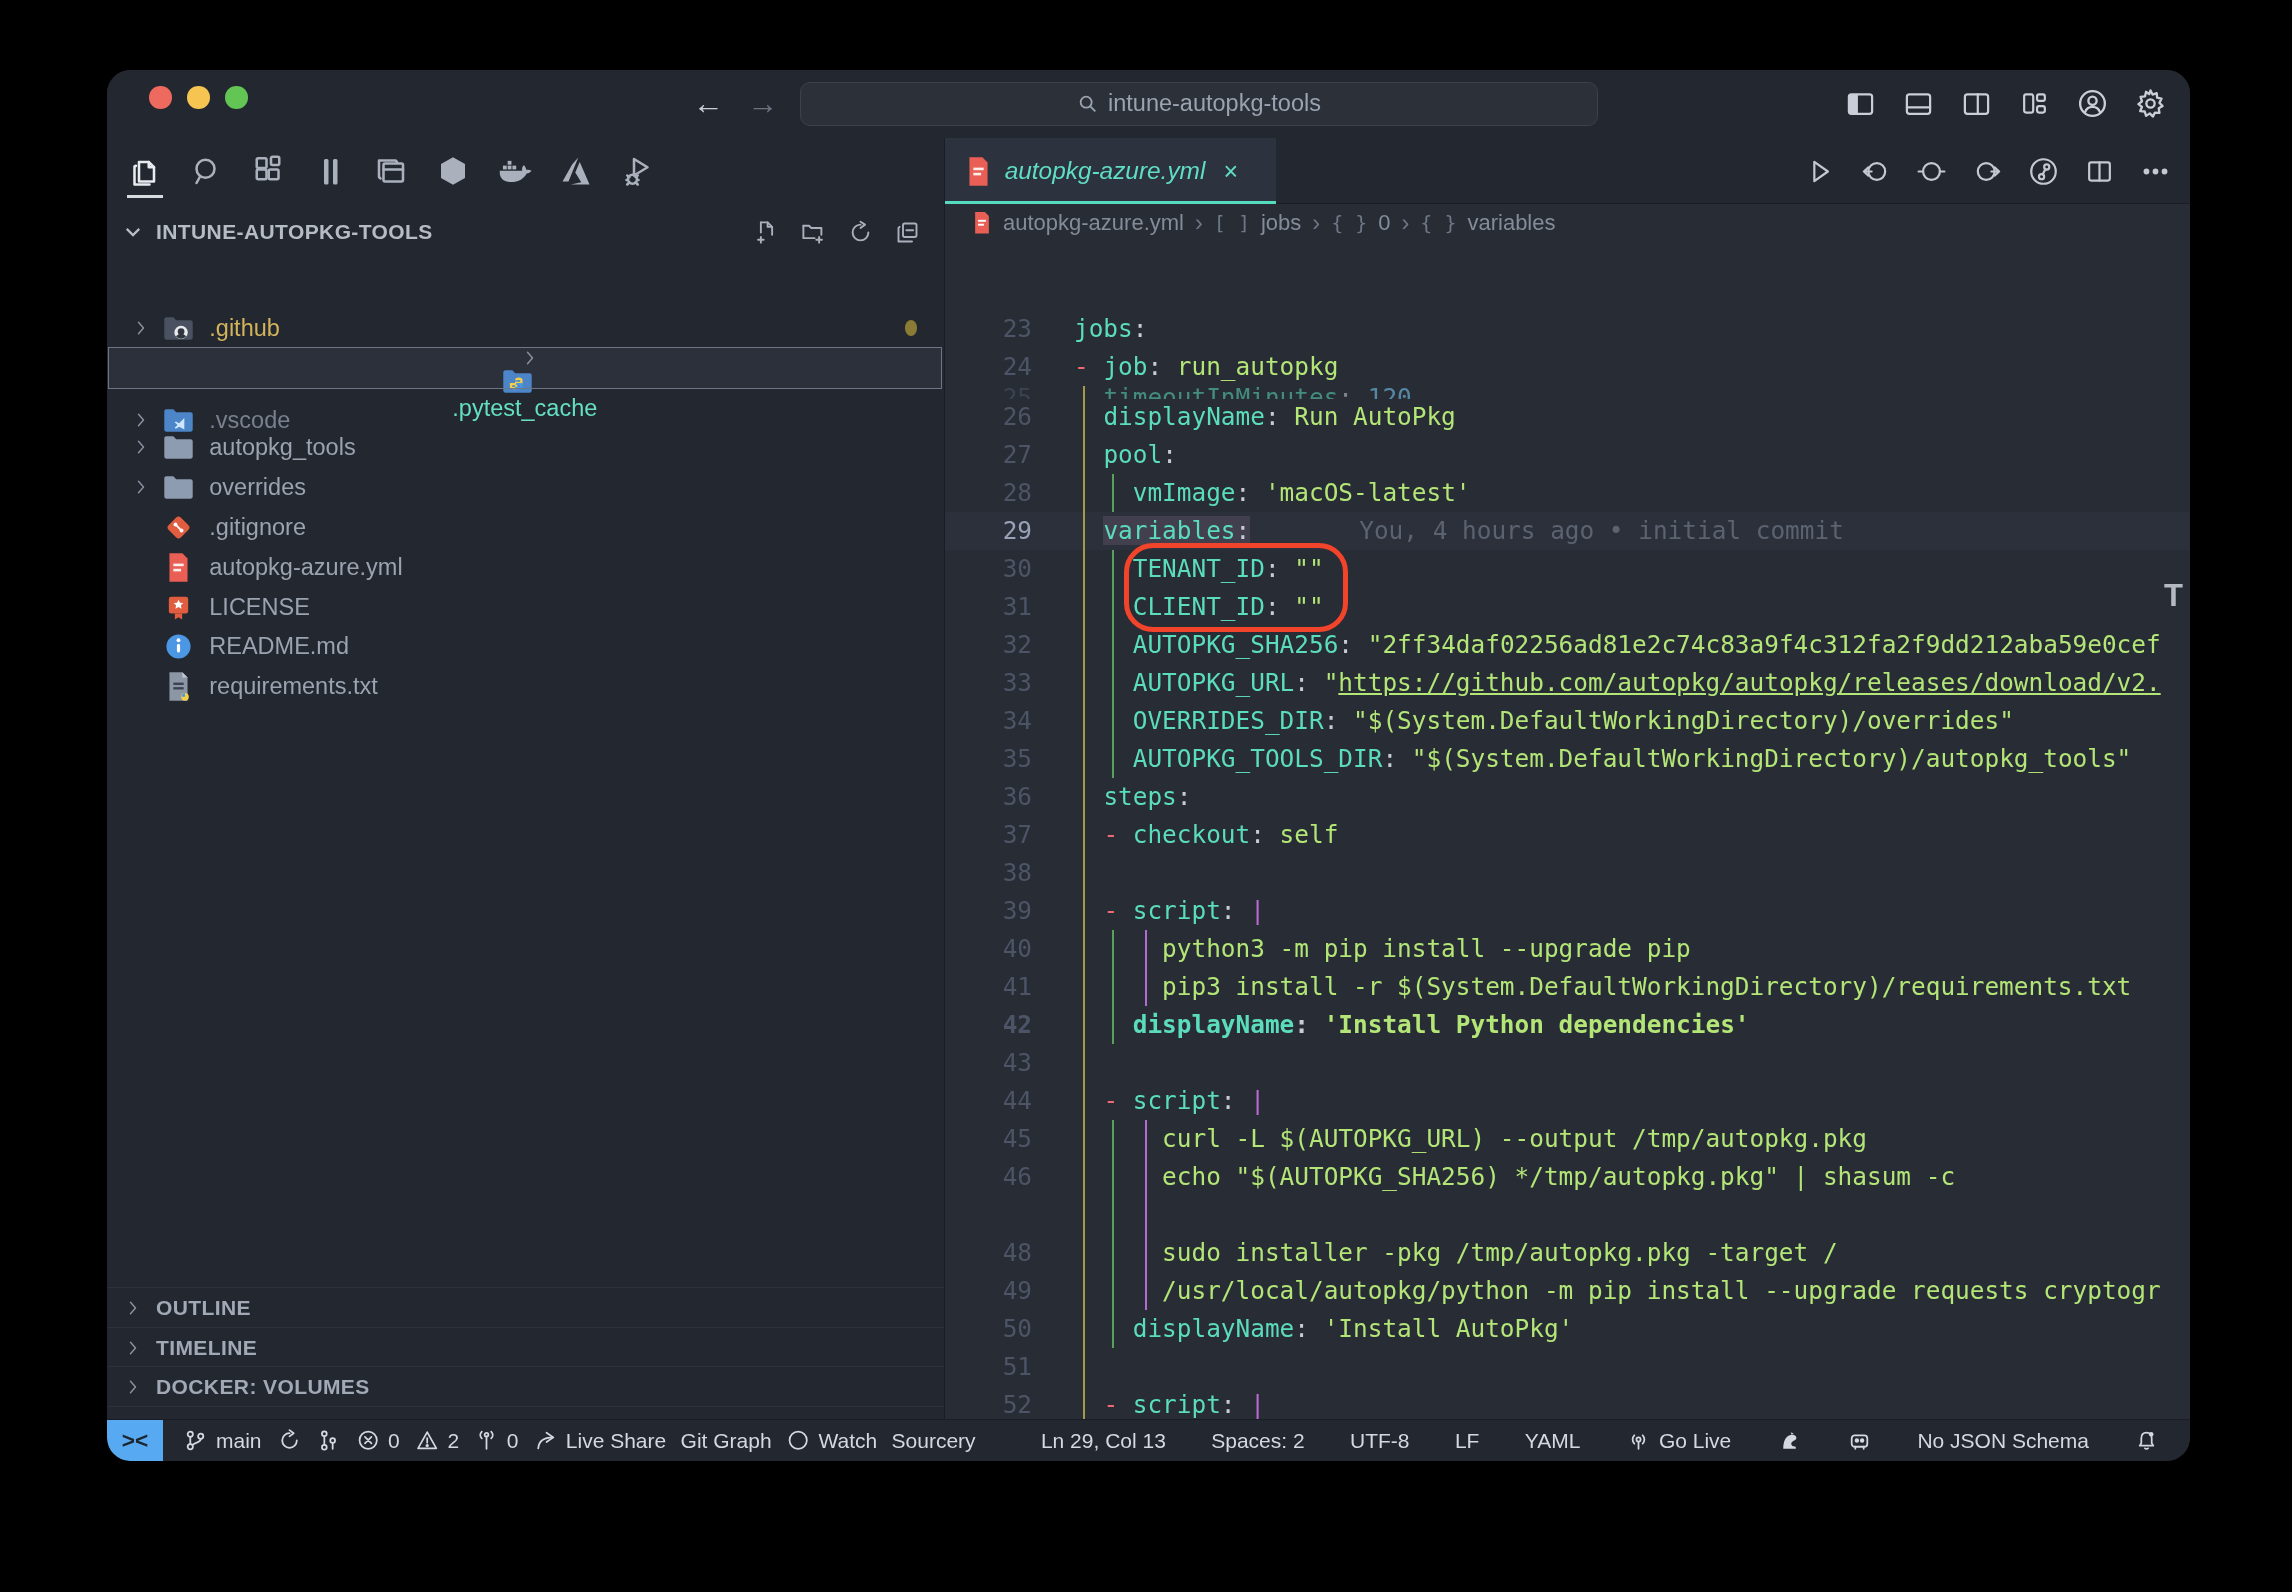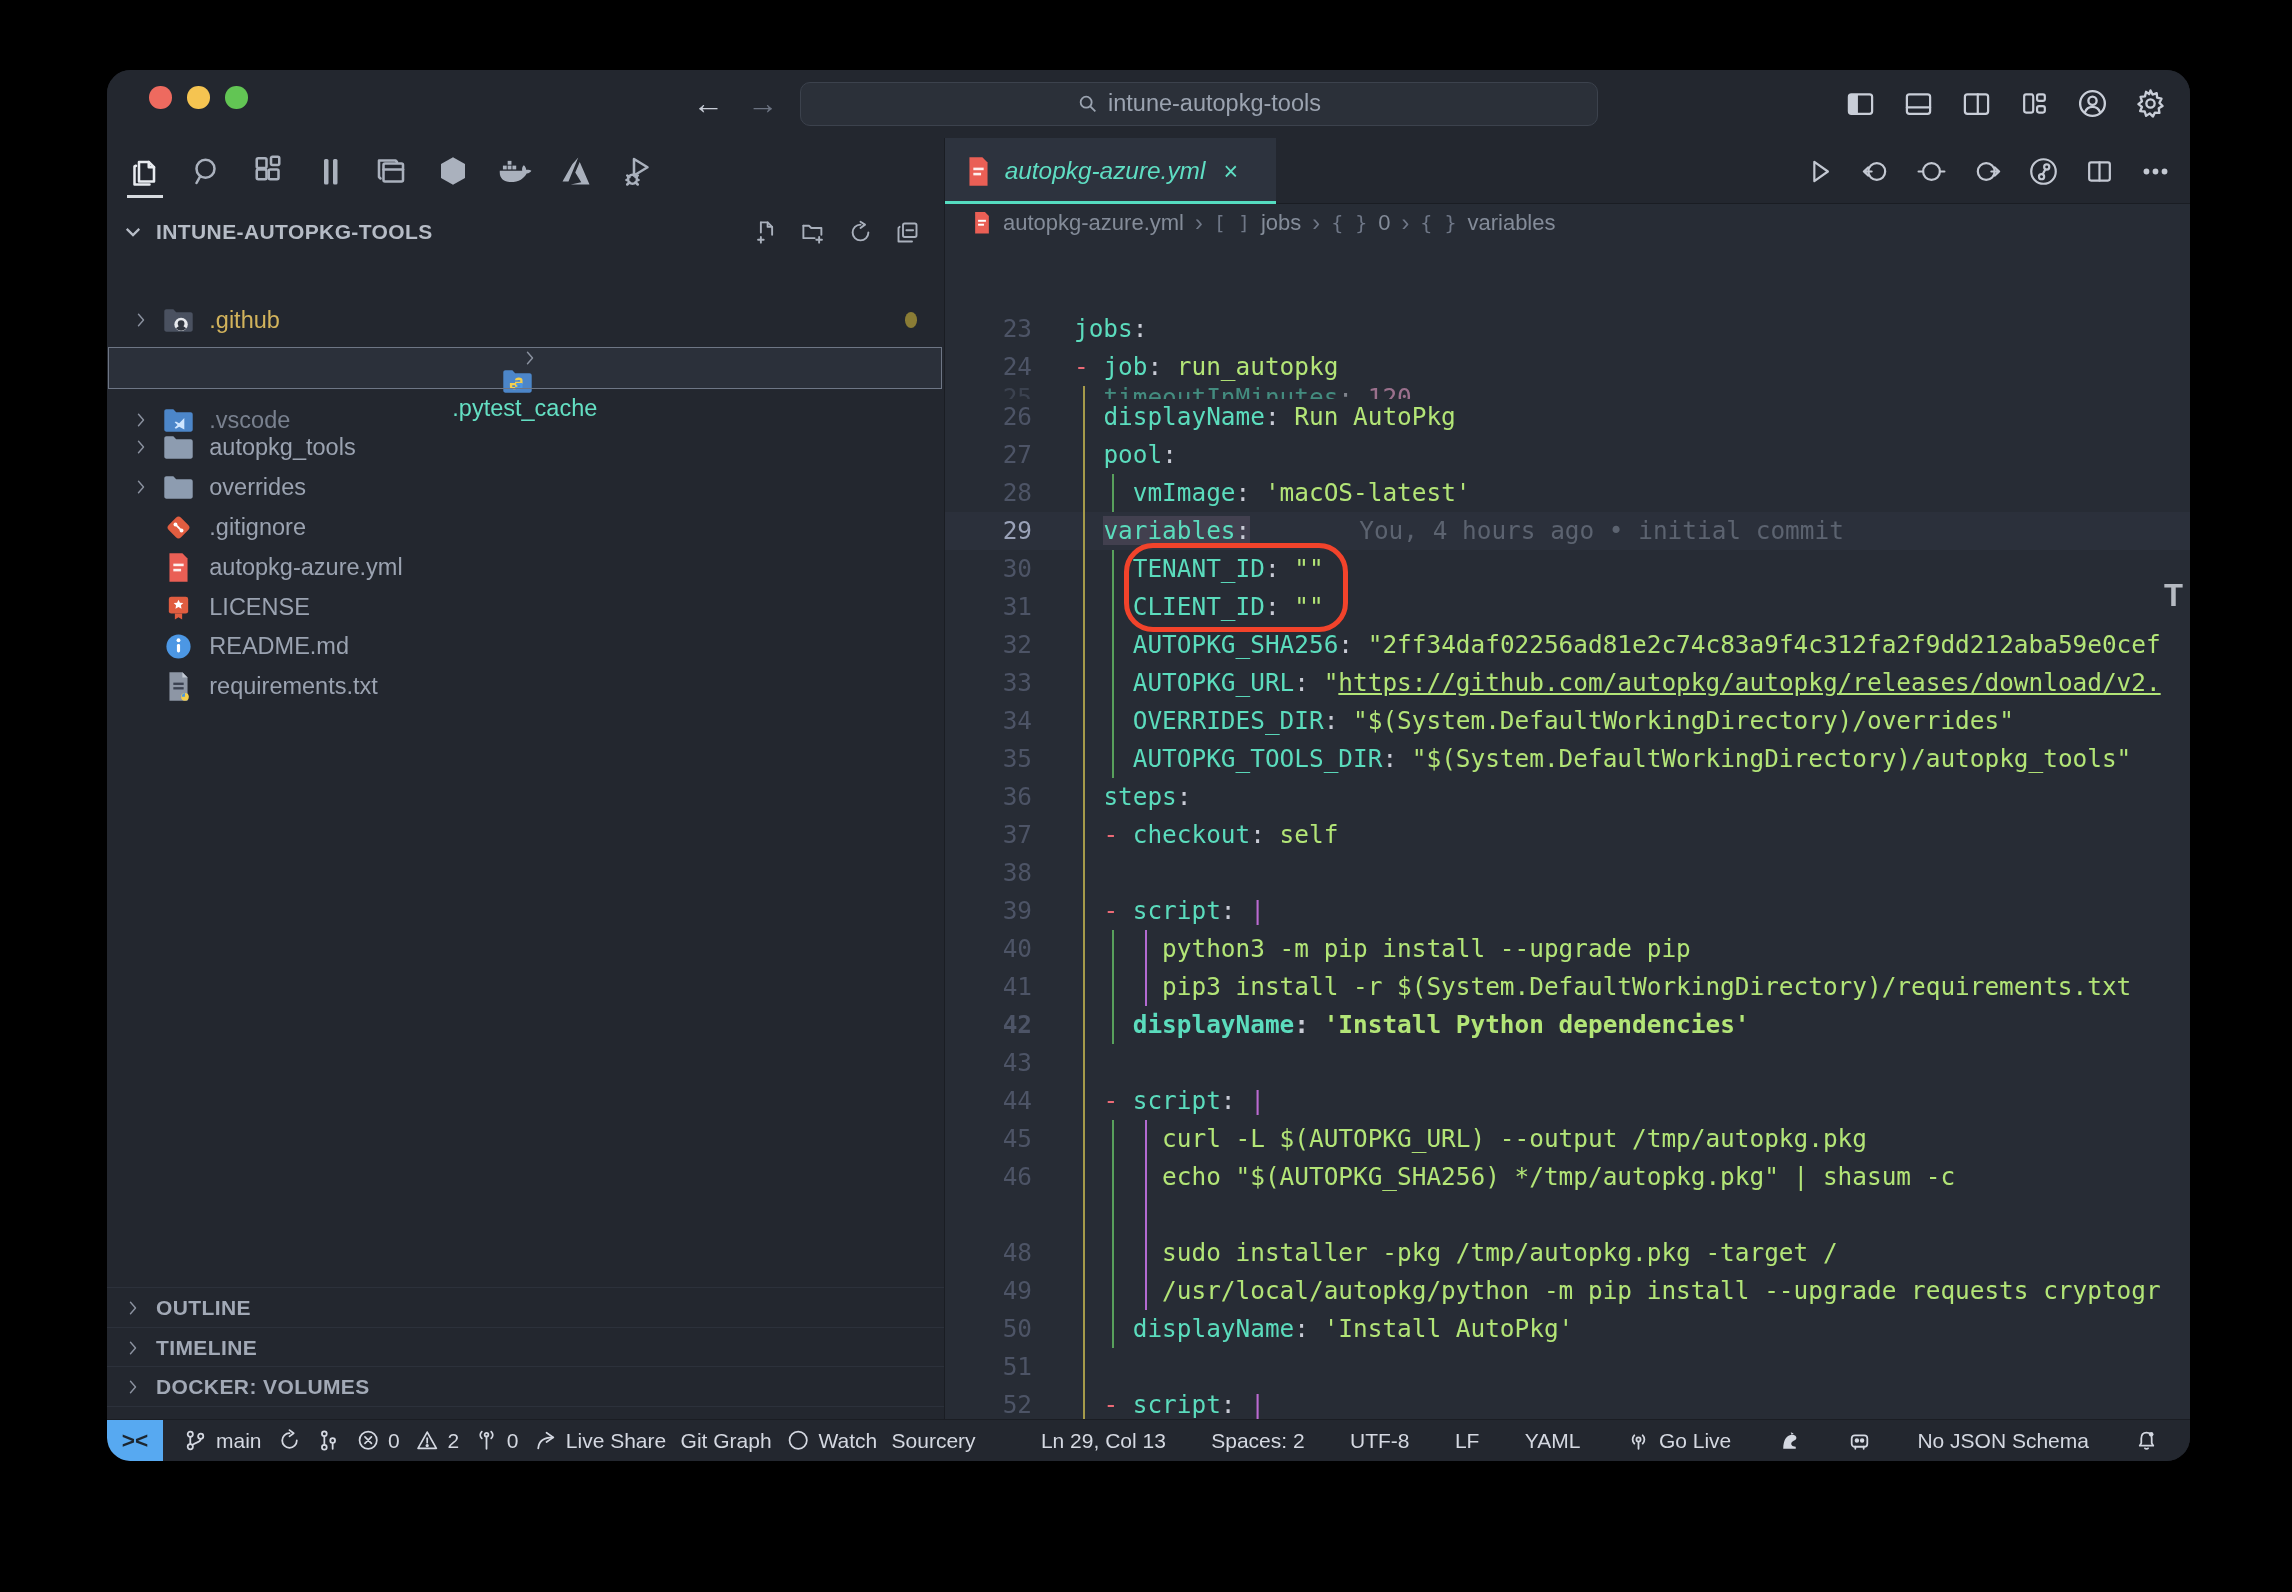--- a/index.html
+++ b/index.html
@@ -55,21 +55,21 @@
           font-family:"DejaVu Sans Mono", monospace; font-size:24.4px; }
   .cline { position:absolute; left:0; width:100%; height:38px; line-height:38px; white-space:pre; }
   .cline .num { position:absolute; left:0; width:87px; text-align:right; color:#4d5466; padding-right:0; }
   .cline .content { position:absolute; left:129px; }
   .cline.current { background:#2b303b; }
   .cline.current .num { color:#9aa2b8; }
   .cline.clip { height:12.7px; overflow:hidden; opacity:.55; }
   .cline.clip .content, .cline.clip .num { line-height:23.5px; }
   .t-k { color:#5bdcbd; } .t-c { color:#c9ccd6; } .t-d { color:#ec6a76; }
   .t-v { color:#b3e577; } .t-s { color:#b3e577; } .t-p { color:#bb6ad1; }
-  .t-u { color:#b3e577; text-decoration:underline; } .t-n { color:#f9a8d4; }
+  .t-u { color:#b3e577; text-decoration:underline; } .t-n { color:#7dd3fc; }
   .t-hl { background:#42404f; }
   .blame { color:#5c6370; margin-left:109px; }
   .guide { position:absolute; width:1.8px; }
   #oval { position:absolute; border:5.4px solid #f2432b; border-radius:29px; }
   #tmark { position:absolute; color:#b5bac2; font-weight:bold; font-size:31px; font-family:"Liberation Sans",sans-serif; }
   
   #statusbar { position:absolute; left:0; bottom:0; width:100%; height:42px; background:#23272f; border-top:0.9px solid #1a1d23;
                display:flex; align-items:center; color:#d4d8e1; font-size:21px; }
   #sb-left, #sb-right { display:flex; align-items:center; height:100%; }
   #sb-left { flex:1; }
@@ -258,21 +258,21 @@
             <span>
               <svg width="27" height="27" viewBox="0 0 24 24" fill="none" stroke="currentColor" stroke-width="1.7" stroke-linecap="round" stroke-linejoin="round">
                 <rect x="8" y="4" width="12" height="12" rx="1.5"></rect>
                 <path d="M11 10 L17 10"></path>
                 <path d="M5 7 L4 8 L4 20 L16 20"></path>
               </svg>
             </span>
           </span>
       </div>
       <div id="tree">
-          <div class="trow" style="top: 162px;">
+          <div class="trow" style="top: 170px;">
             <span class="chev">
               <svg width="20" height="20" viewBox="0 0 24 24" fill="none" stroke="currentColor" stroke-width="1.7" stroke-linecap="round" stroke-linejoin="round">
                 <path d="M9 5 L15 12 L9 19"></path>
               </svg>
             </span>
             <span class="ficon">
               <svg width="31" height="27" viewBox="0 0 24 20">
                 <path d="M1 3 C1 2 1.7 1.3 2.7 1.3 L8 1.3 L10.2 3.6 L21.3 3.6 C22.3 3.6 23 4.3 23 5.3 L23 17 C23 18 22.3 18.7 21.3 18.7 L2.7 18.7 C1.7 18.7 1 18 1 17 Z" fill="#4a5160"></path>
                 <circle cx="14" cy="13" r="5.2" fill="#e8eaee"></circle>
                 <circle cx="14" cy="12.4" r="2.6" fill="#30353f"></circle>

